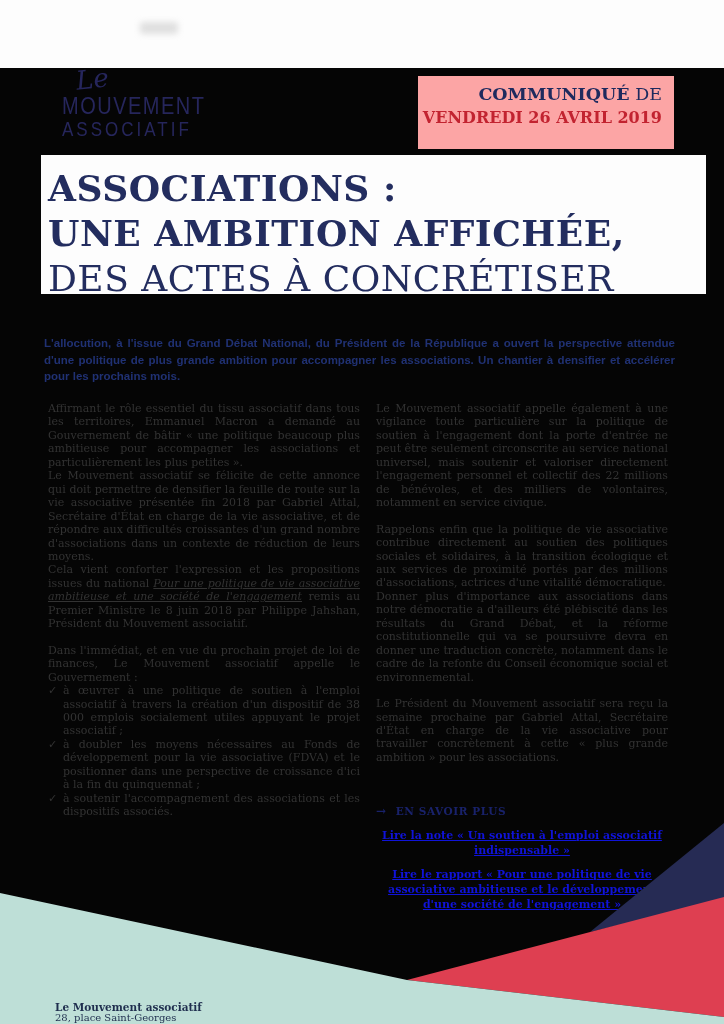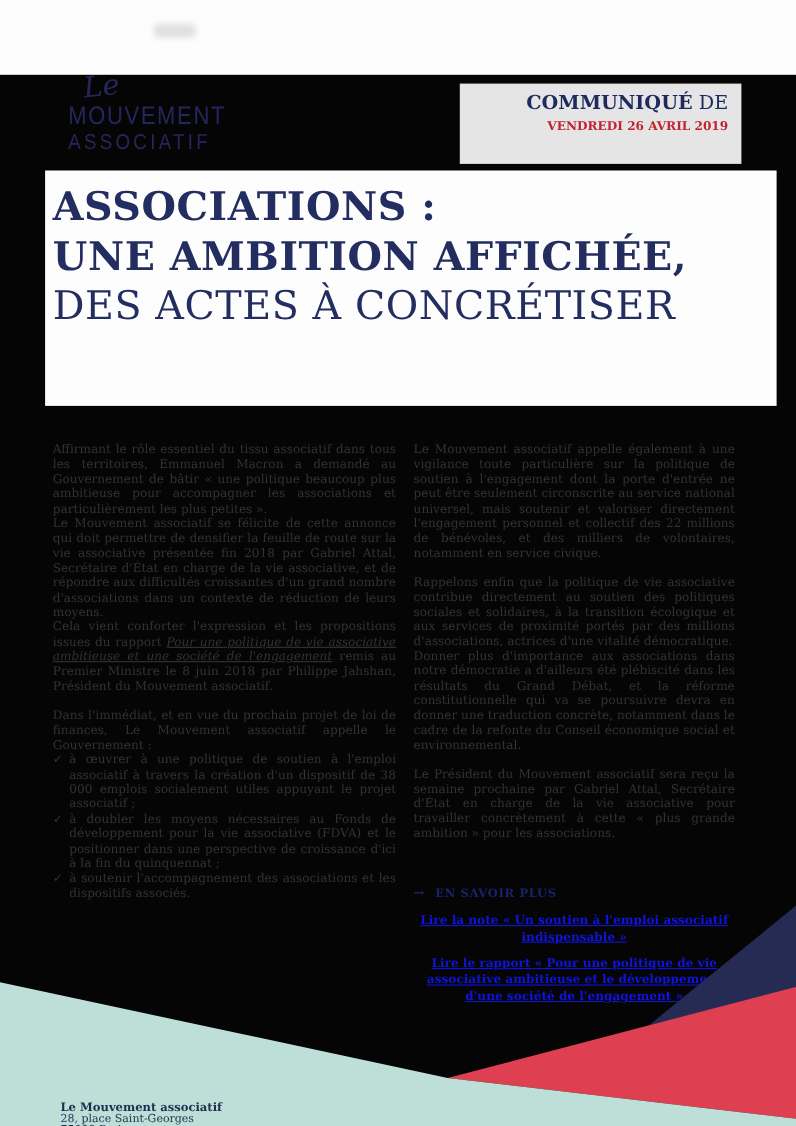--- a/index.html
+++ b/index.html
@@ -11,28 +11,28 @@
           background:rgba(170,170,170,.35);filter:blur(3px);border-radius:3px;}
   
   .logo{position:absolute;left:62px;top:66px;color:#26265c;line-height:1;}
   .logo .l1{font-family:"DejaVu Serif", serif;font-style:italic;font-size:26px;
             margin-left:14px;transform:rotate(-6deg);display:inline-block;font-weight:400;}
   .logo .l2{font-family:"Liberation Sans", sans-serif;font-size:20px;letter-spacing:1.5px;
             margin-top:4px;font-weight:400;transform:scaleY(1.15);}
   .logo .l3{font-family:"Liberation Sans", sans-serif;font-size:17px;letter-spacing:3px;
             margin-top:5px;font-weight:400;transform:scaleY(1.15);}
   
-  .press-box{position:absolute;left:418px;top:76px;width:256px;height:73px;background:#e5e5e5;
+  .press-box{position:absolute;left:418px;top:76px;width:256px;height:73px;background:#fca5a5;
              text-align:right;padding:9px 12px 0 0;box-sizing:border-box;color:#1e2a5e;}
   .press-box .pl1{font-size:17.5px;line-height:19px;}
   .press-box .pl1 b{font-weight:700;}
   .press-box .pl2{font-size:17.5px;line-height:19px;font-weight:400;}
-  .press-box .date{font-size:11px;font-weight:700;color:#c22330;margin-top:4px;}
+  .press-box .date{font-size:16px;font-weight:700;color:#c22330;margin-top:4px;}
   
-  .title-box{position:absolute;left:41px;top:155px;width:665px;height:214px;background:#fdfdfd;
+  .title-box{position:absolute;left:41px;top:155px;width:665px;height:139px;background:#fdfdfd;
              color:#232d5f;padding:11px 0 0 7px;box-sizing:border-box;}
   .title-box div{font-size:36px;line-height:45px;letter-spacing:.5px;white-space:nowrap;}
   .title-box .t1,.title-box .t2{font-weight:700;}
   .title-box .t3{font-weight:400;}
   
   .lead{position:absolute;left:44px;top:335px;width:631px;color:#203173;
         font-family:"Liberation Sans", sans-serif;font-weight:700;font-size:11.5px;
         line-height:16.5px;text-align:justify;}
   
   .columns{position:absolute;left:48px;top:402px;width:620px;display:flex;}
@@ -76,26 +76,27 @@
     <div class="pl1"><b>COMMUNIQUÉ</b><span> DE</span></div>
     <div class="date">VENDREDI 26 AVRIL 2019</div>
   </div>
 
   <div class="title-box">
     <div class="t1">ASSOCIATIONS :</div>
     <div class="t2">UNE AMBITION AFFICHÉE,</div>
     <div class="t3">DES ACTES À CONCRÉTISER</div>
   </div>
 
+  <div class="lead">L'allocution, à l'issue du Grand Débat National, du Président de la République a ouvert la perspective attendue d'une politique de plus grande ambition pour accompagner les associations. Un chantier à densifier et accélérer pour les prochains mois.</div>
 
   <div class="columns">
     <div class="col col-left">
       <p>Affirmant le rôle essentiel du tissu associatif dans tous les territoires, Emmanuel Macron a demandé au Gouvernement de bâtir « une politique beaucoup plus ambitieuse pour accompagner les associations et particulièrement les plus petites ».</p>
       <p>Le Mouvement associatif se félicite de cette annonce qui doit permettre de densifier la feuille de route sur la vie associative présentée fin 2018 par Gabriel Attal, Secrétaire d'État en charge de la vie associative, et de répondre aux difficultés croissantes d'un grand nombre d'associations dans un contexte de réduction de leurs moyens.</p>
-      <p><span>Cela vient conforter l'expression et les propositions issues du rapport </span><span class="report-link">Pour une politique de vie associative ambitieuse et une société de l'engagement</span><span> remis au Premier Ministre le 8 juin 2018 par Philippe Jahshan, Président du Mouvement associatif.</span></p>
+      <p><span>Cela vient conforter l'expression et les propositions issues du national </span><span class="report-link">Pour une politique de vie associative ambitieuse et une société de l'engagement</span><span> remis au Premier Ministre le 8 juin 2018 par Philippe Jahshan, Président du Mouvement associatif.</span></p>
       <p class="gap">Dans l'immédiat, et en vue du prochain projet de loi de finances, Le Mouvement associatif appelle le Gouvernement :</p>
       <ul class="checklist">
         <li><span class="mark">✓</span><span>à œuvrer à une politique de soutien à l'emploi associatif à travers la création d'un dispositif de 38 000 emplois socialement utiles appuyant le projet associatif ;</span></li>
         <li><span class="mark">✓</span><span>à doubler les moyens nécessaires au Fonds de développement pour la vie associative (FDVA) et le positionner dans une perspective de croissance d'ici à la fin du quinquennat ;</span></li>
         <li><span class="mark">✓</span><span>à soutenir l'accompagnement des associations et les dispositifs associés.</span></li>
       </ul>
     </div>
     <div class="col col-right">
       <p>Le Mouvement associatif appelle également à une vigilance toute particulière sur la politique de soutien à l'engagement dont la porte d'entrée ne peut être seulement circonscrite au service national universel, mais soutenir et valoriser directement l'engagement personnel et collectif des 22 millions de bénévoles, et des milliers de volontaires, notamment en service civique.</p>
       <p class="gap">Rappelons enfin que la politique de vie associative contribue directement au soutien des politiques sociales et solidaires, à la transition écologique et aux services de proximité portés par des millions d'associations, actrices d'une vitalité démocratique.</p>

